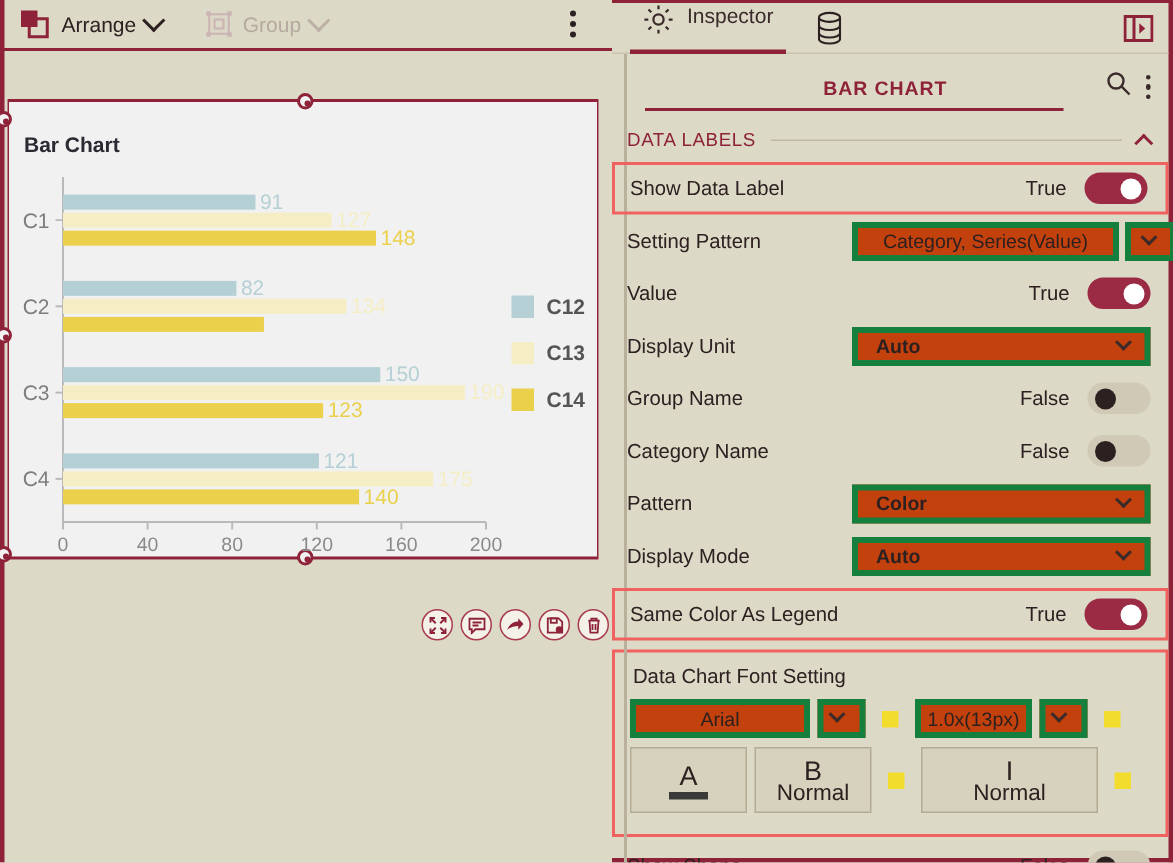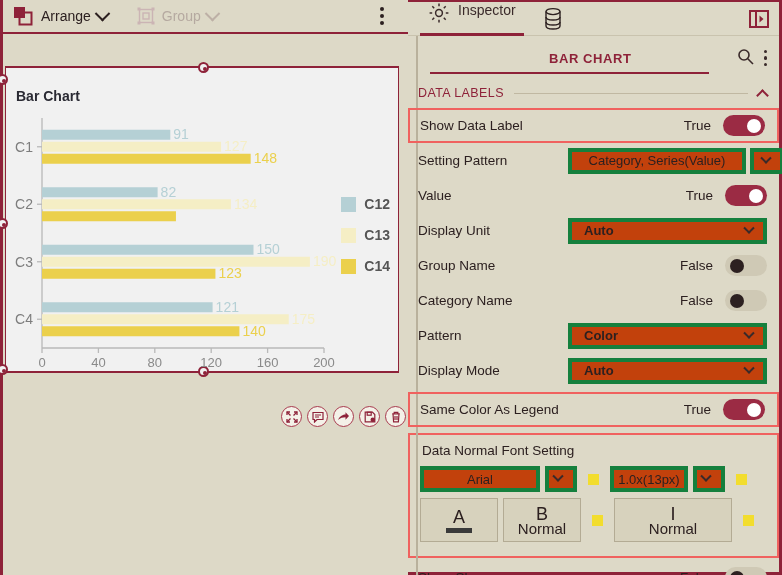--- a/index.html
+++ b/index.html
@@ -469,21 +469,21 @@
         <span class="prop-label" style="width:180px;">Same Color As Legend</span>
         <span class="prop-right">
           <span class="bool-text">True</span>
           <span class="toggle on">
               <i class="knob"></i>
             </span>
         </span>
       </div>
 
       <div class="font-block hl hl-row" style="margin-top:6px;">
-        <div class="font-block-title">Data Normal Font Setting</div>
+        <div class="font-block-title">Data Chart Font Setting</div>
 
         <div class="font-line">
           <span class="select" style="width:120px;">Arial</span>
           <span class="select" style="width:32px;">
               <i class="dn" style="right:11px;"></i>
             </span>
           <span class="yellow-sq" style="margin:0 6px;"></span>
           <span class="select" style="width:78px;">1.0x(13px)</span>
           <span class="select" style="width:32px;">
               <i class="dn" style="right:11px;"></i>

